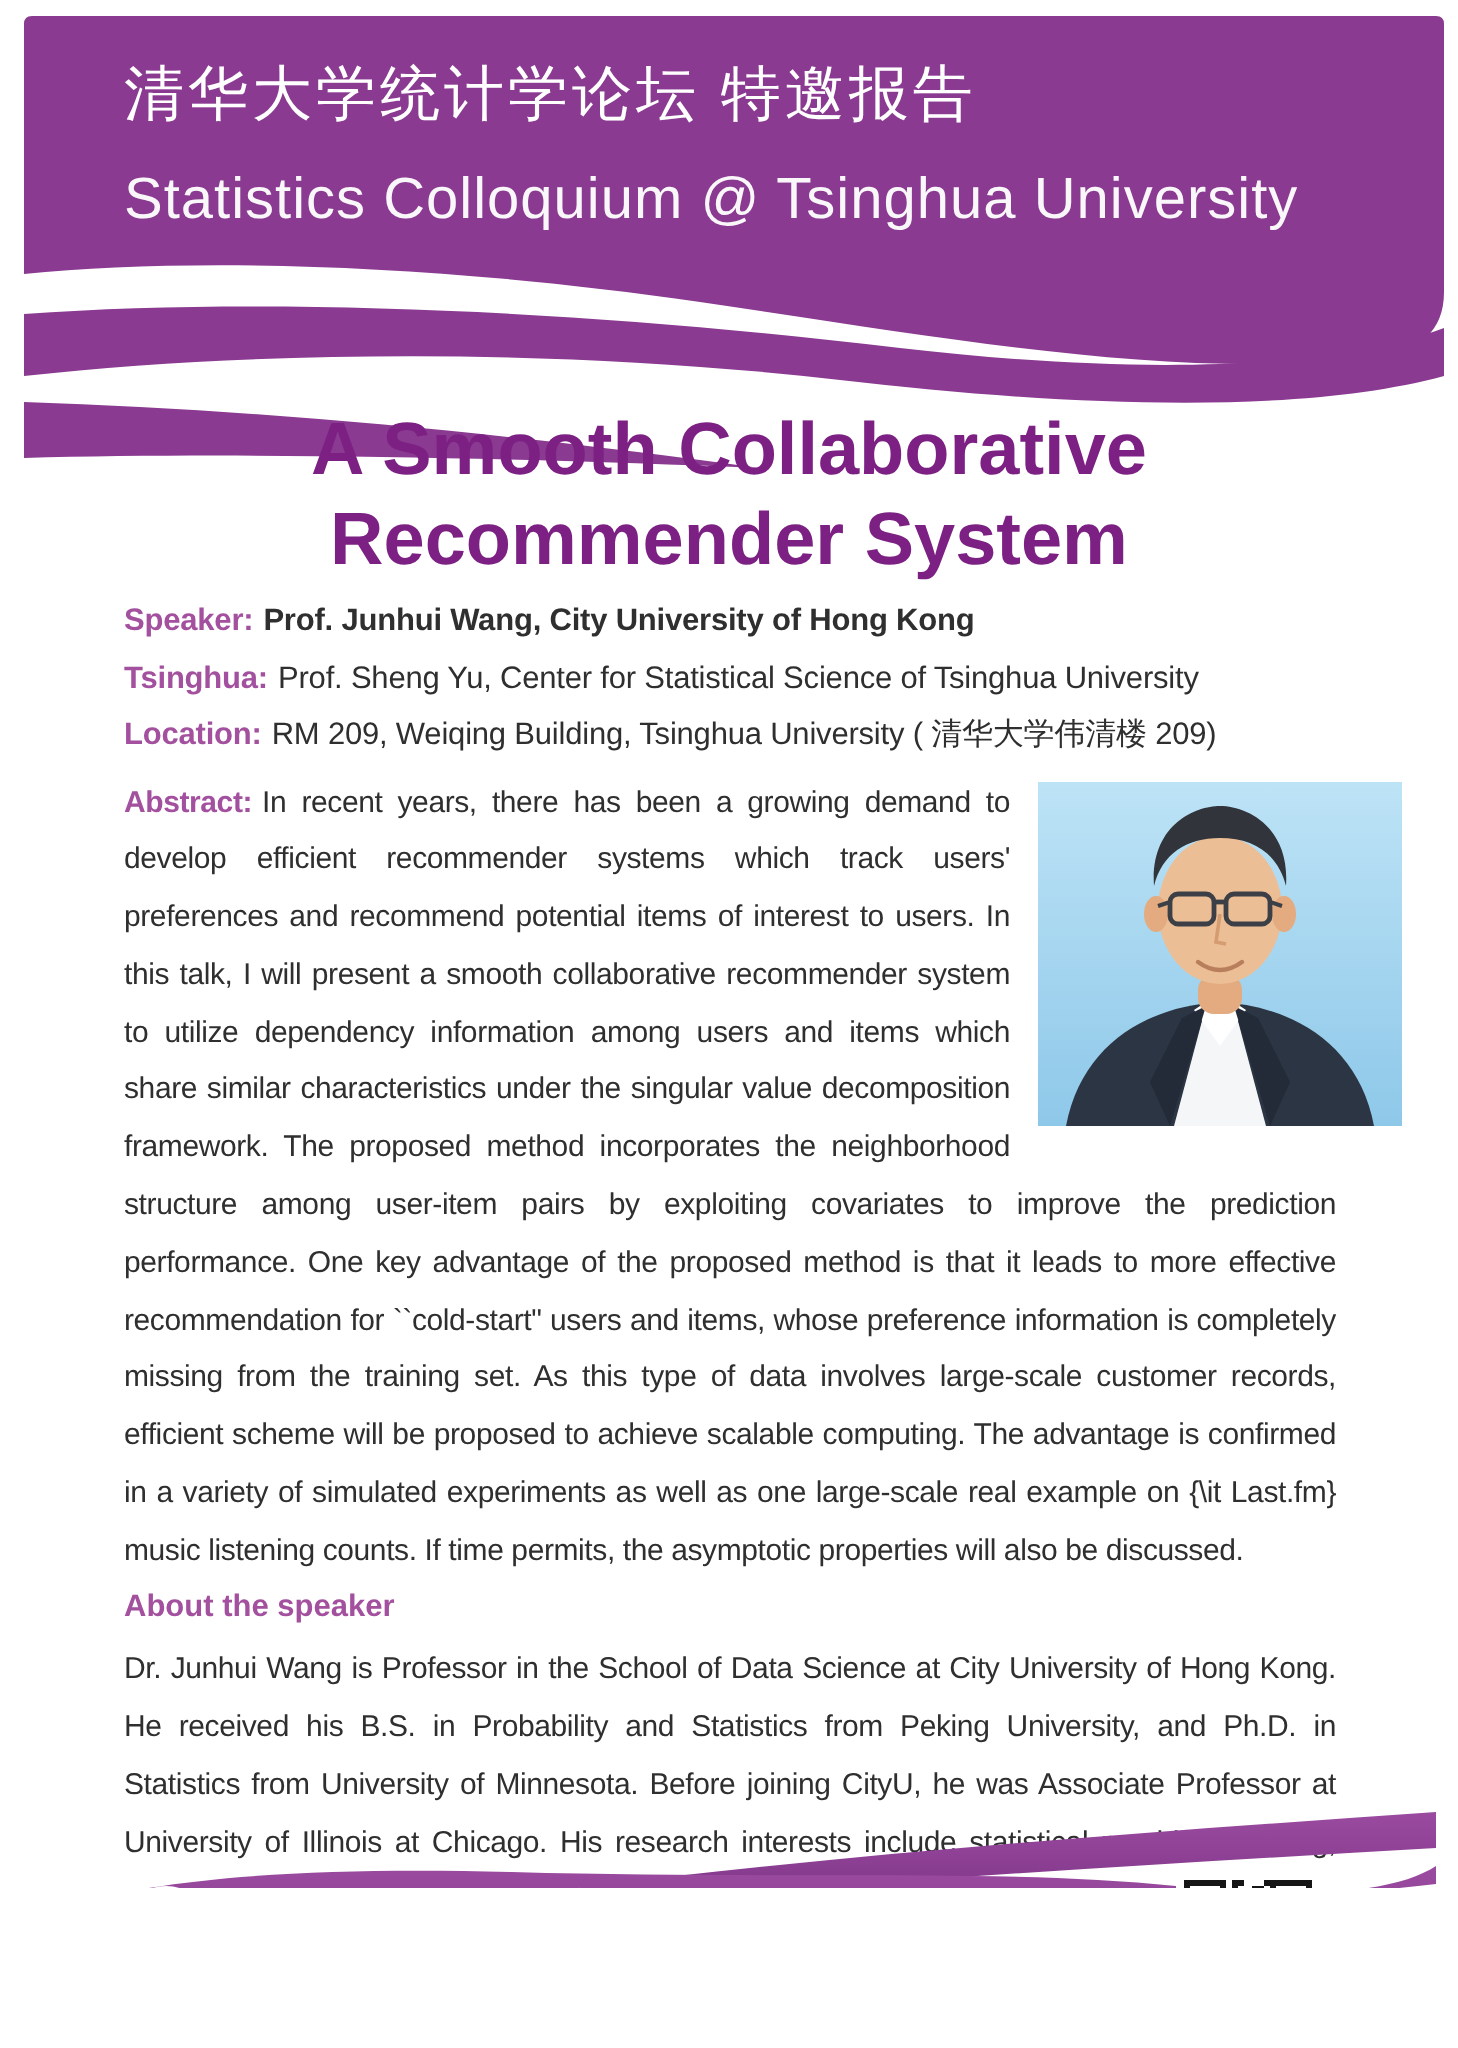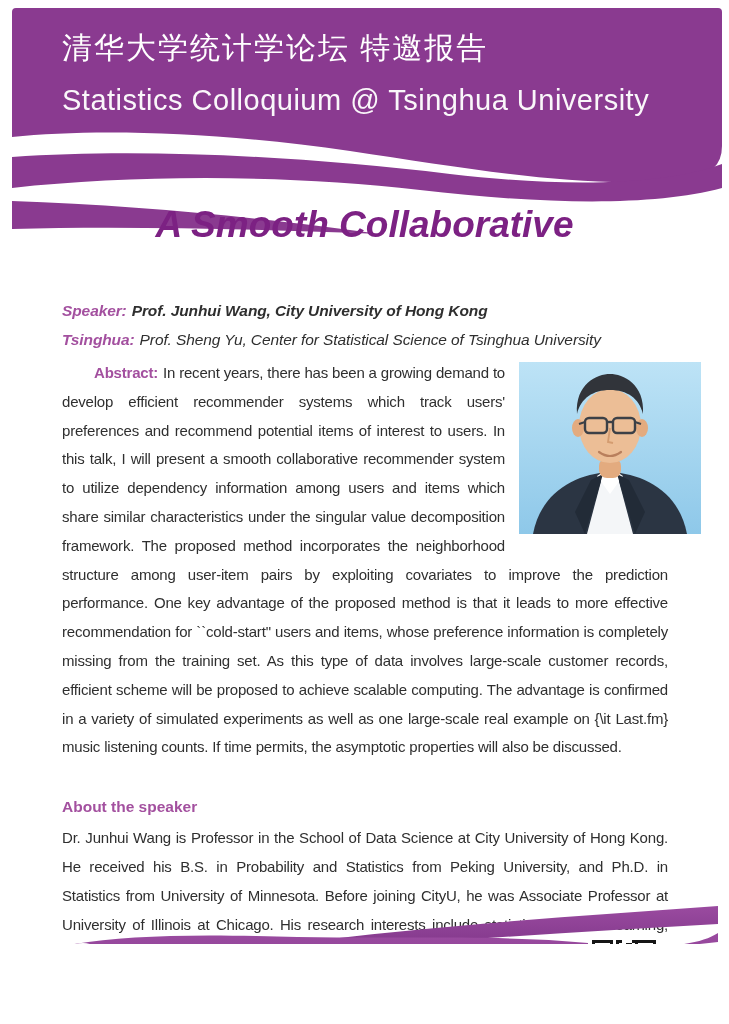--- a/index.html
+++ b/index.html
@@ -12,32 +12,32 @@
   .poster{position:relative;width:729px;height:944px;background:#fff;overflow:hidden;margin:0 auto;}
 
   
   .header-swoosh{position:absolute;top:0;left:0;width:729px;height:260px;display:block;}
   .header-text{position:absolute;top:28px;left:62px;color:#fff;}
   .header-title-zh{font-size:30px;letter-spacing:2px;font-weight:400;line-height:40px;}
   .header-title-en{font-size:29px;font-weight:300;letter-spacing:.5px;line-height:40px;opacity:.96;margin-top:12px;}
 
   
   .talk-title{position:absolute;top:202px;left:0;width:100%;text-align:center;
-    color:var(--purple-deep,#7c2183);font-size:37px;font-weight:bold;font-style:italic;line-height:45px;}
+    color:var(--purple-deep,#7c2183);font-size:37px;font-weight:bold;line-height:45px;}
 
   
   .content{position:absolute;top:297px;left:62px;width:606px;}
-  .info-row{font-size:15.5px;line-height:28.5px;letter-spacing:-.1px;font-style:italic;}
+  .info-row{font-size:15.5px;line-height:28.5px;letter-spacing:-.1px;}
   .info-label{color:var(--purple-label,#a3509f);font-weight:bold;margin-right:5px;}
   .info-row.first .info-value{font-weight:bold;}
   .abstract{margin-top:5px;font-size:15px;line-height:28.8px;text-align:justify;letter-spacing:-.2px;
     hyphens:auto;-webkit-hyphens:auto;}
-  .abstract-label{color:var(--purple-label,#a3509f);font-weight:bold;margin-right:5px;margin-left:32px;}
+  .abstract-label{color:var(--purple-label,#a3509f);font-weight:bold;margin-right:5px;}
   .portrait{float:right;width:182px;height:172px;margin:3px -33px 10px 14px;display:block;}
-  .about-heading{margin-top:32px;font-size:15.5px;font-weight:bold;color:var(--purple-label,#a3509f);line-height:26px;}
+  .about-heading{margin-top:0;font-size:15.5px;font-weight:bold;color:var(--purple-label,#a3509f);line-height:26px;}
   .about-body{margin-top:3px;font-size:15px;line-height:29px;text-align:justify;letter-spacing:-.2px;
     hyphens:auto;-webkit-hyphens:auto;}
 
   
   .footer-swoosh{position:absolute;top:900px;left:0;width:729px;height:124px;display:block;}
   .footer-content{position:absolute;top:942px;left:60px;color:rgba(255,255,255,.92);display:flex;align-items:flex-start;}
   .seal{width:46px;height:46px;margin-right:12px;flex:none;}
   .footer-org-zh{font-size:15.5px;line-height:22px;letter-spacing:1px;}
   .footer-line2{font-size:13.5px;line-height:20px;font-weight:300;display:flex;gap:8px;opacity:.9;letter-spacing:.3px;}
   .qr{position:absolute;top:936px;left:588px;width:72px;height:72px;background:#fff;padding:4px;}
@@ -58,29 +58,33 @@
     <path fill="#8a3a90" d="M12,201 C140,205 272,219 380,234 C262,229 122,226 12,229 Z"></path>
   </svg>
 
   <div class="header-text">
     <div class="header-title-zh">清华大学统计学论坛  特邀报告</div>
     <div class="header-title-en">Statistics Colloquium @ Tsinghua University</div>
   </div>
 
   <div class="talk-title">
     <div>A Smooth Collaborative</div>
+    <div>Recommender System</div>
   </div>
 
   <div class="content">
 
     <div class="info-row first">
       <span class="info-label">Speaker:</span><span class="info-value">Prof. Junhui Wang, City University of Hong Kong</span>
     </div>
     <div class="info-row">
       <span class="info-label">Tsinghua:</span><span class="info-value">Prof. Sheng Yu, Center for Statistical Science of Tsinghua University</span>
+    </div>
+    <div class="info-row">
+      <span class="info-label">Location:</span><span class="info-value">RM 209, Weiqing Building, Tsinghua University ( 清华大学伟清楼 209)</span>
     </div>
 
     <p class="abstract">
       
       <svg class="portrait" viewBox="0 0 182 172" aria-hidden="true">
         <defs>
           <linearGradient id="pbg" x1="0" y1="0" x2="0" y2="1">
             <stop offset="0" stop-color="#bde3f6"></stop>
               <stop offset="1" stop-color="#8ec8e9"></stop>
           </linearGradient>

